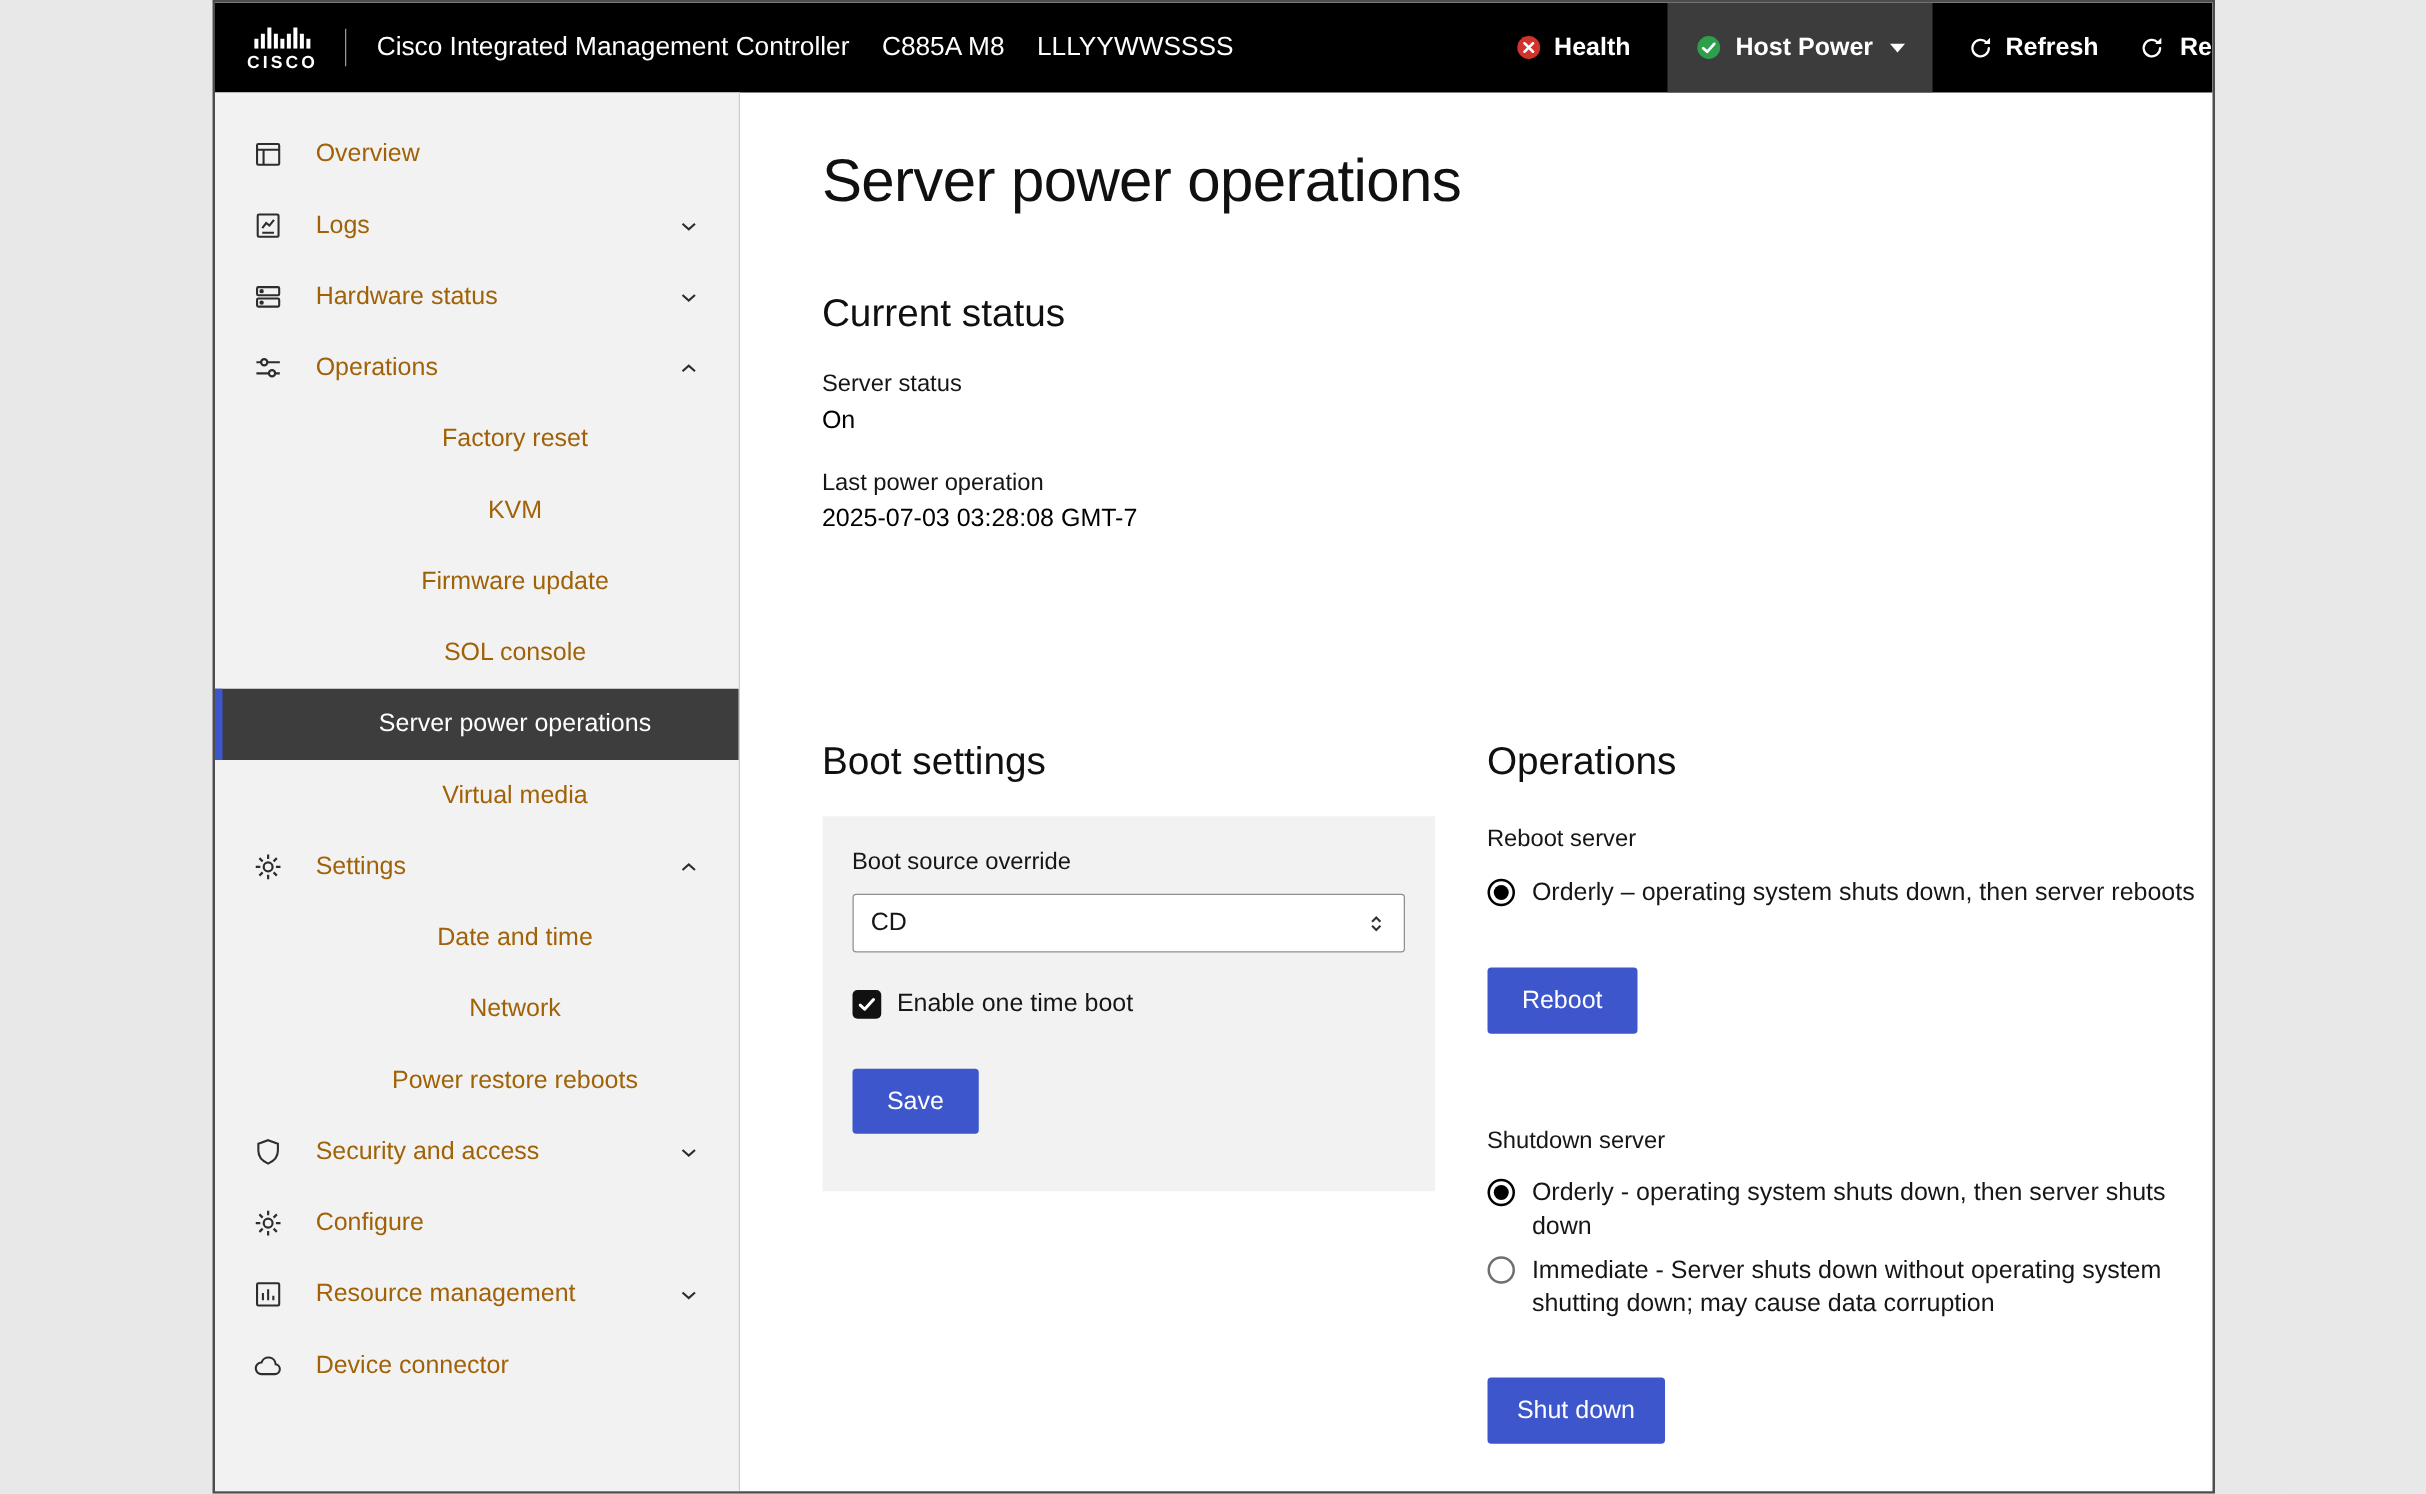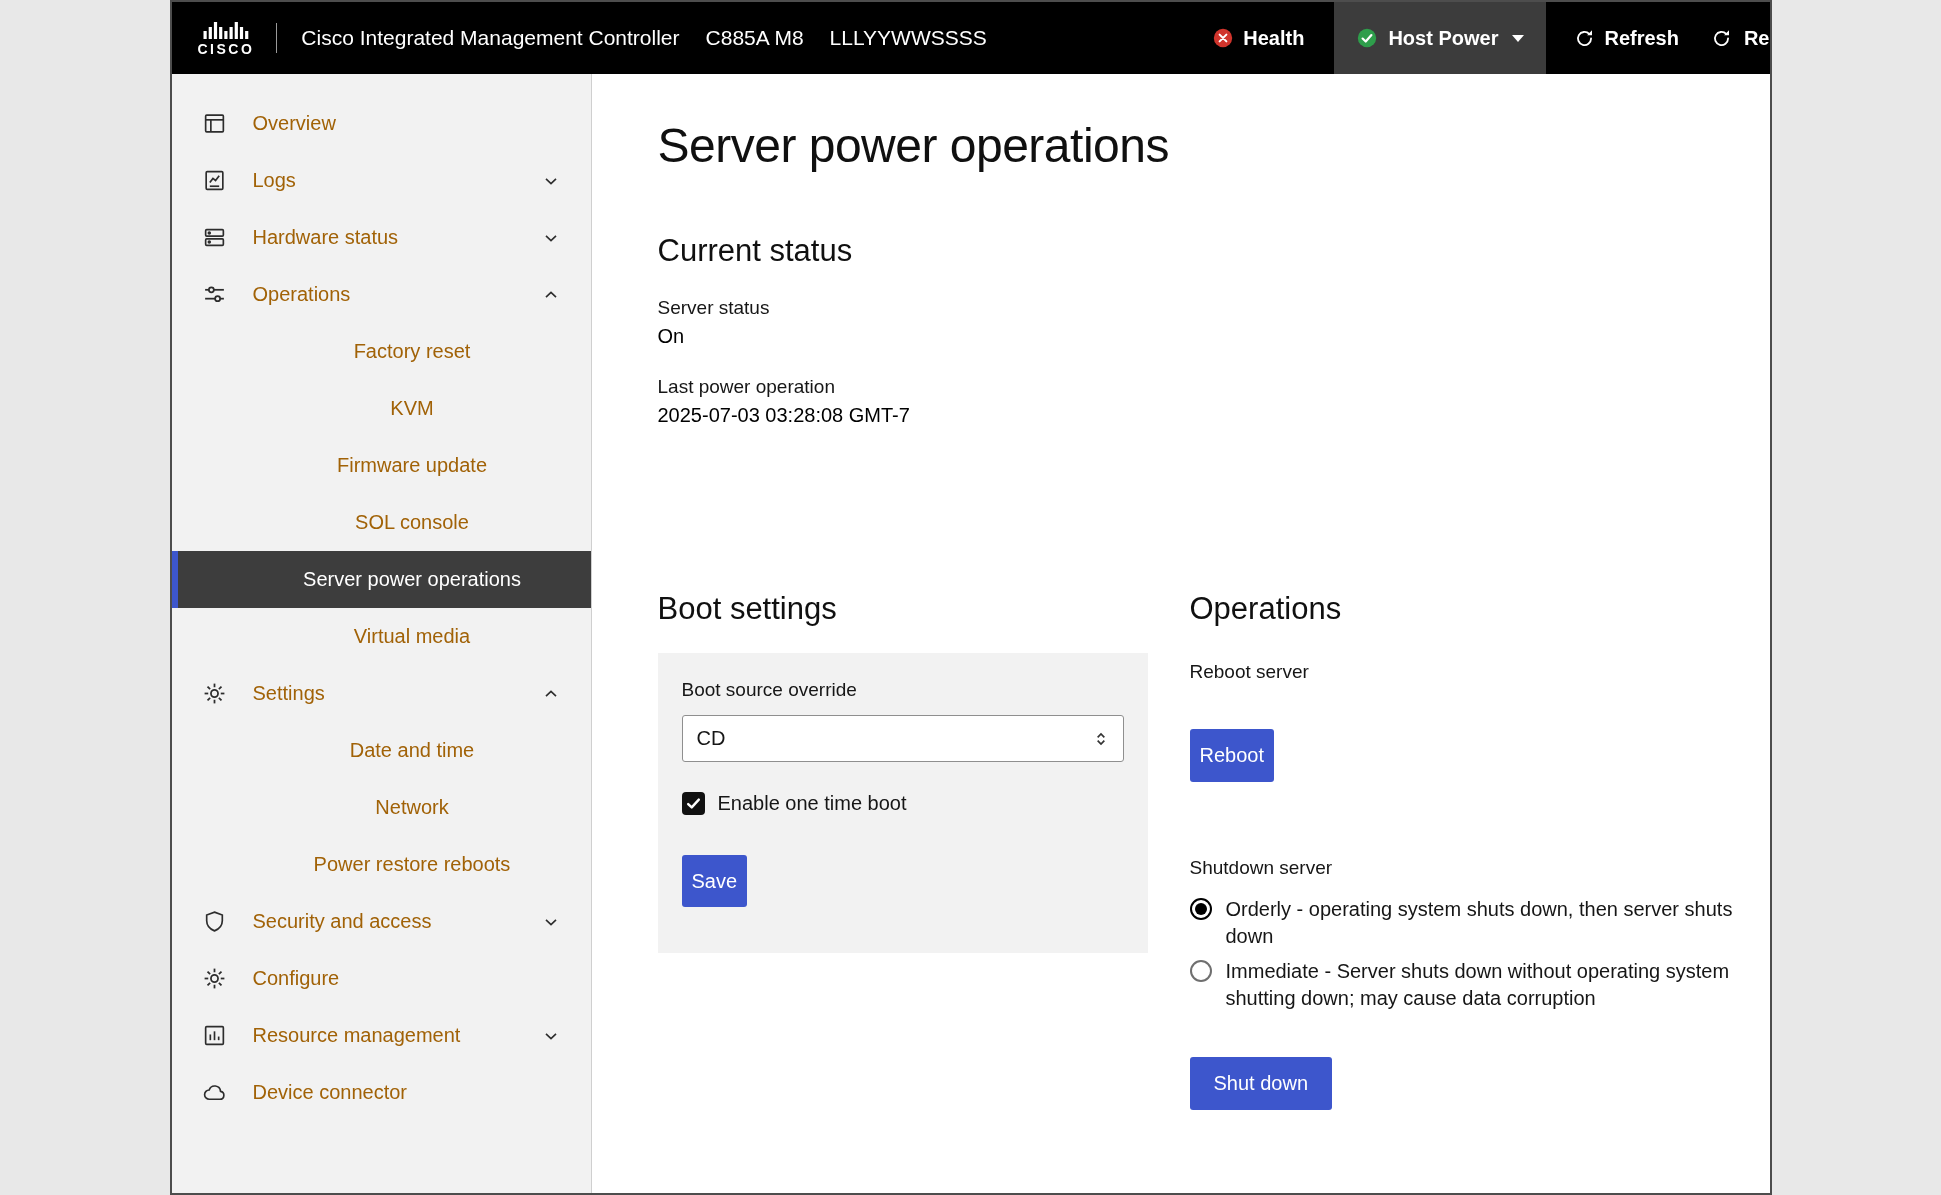--- a/index.html
+++ b/index.html
@@ -62,21 +62,21 @@
   .select { margin-top:14px; height:47px; background:#fff; border:1px solid #8f8f8f; border-radius:3px;
             padding:0 12px 0 14px; display:flex; align-items:center; justify-content:space-between;
             font-size:20px; cursor:pointer; }
   .select-caret svg { width:20px; height:20px; display:block; }
   .check-row { display:flex; align-items:center; gap:13px; margin-top:30px; font-size:20px; cursor:pointer; }
   .checkbox { width:23px; height:23px; border-radius:4px; background:#111; display:flex;
               align-items:center; justify-content:center; flex:none; }
   .checkbox svg { width:17px; height:17px; display:block; }
 
   .btn { border:none; background:#3d56cc; color:#fff; font-size:20px; border-radius:3px;
-         font-family:inherit; height:52px; padding:0 10px; cursor:pointer; }
+         font-family:inherit; height:52px; padding:0 28px; cursor:pointer; }
   .btn-save { margin-top:40px; }
   .btn-reboot { margin-top:46px; height:53px; }
   .btn-shutdown { margin-top:45px; height:53px; padding:0 24px; }
 
   .ops-label { margin-top:34px; }
   .ops-label-2 { margin-top:75px; }
   .radio-row { display:flex; align-items:flex-start; gap:14px; font-size:20px; line-height:1.35; }
   .rr-1 { margin-top:18px; }
   .rr-2 { margin-top:17px; }
   .rr-3 { margin-top:8px;justify-content:space-between; }
@@ -357,20 +357,24 @@
               <span>Enable one time boot</span>
             </label>
             <button class="btn btn-save">Save</button>
           </div>
         </section>
 
         <section class="col-ops">
           <h2 class="section-heading">Operations</h2>
 
           <div class="field-label ops-label">Reboot server</div>
+          <div class="radio-row rr-1">
+            <span class="radio checked"></span>
+            <span>Orderly – operating system shuts down, then server reboots</span>
+          </div>
           <div><button class="btn btn-reboot">Reboot</button></div>
 
           <div class="field-label ops-label-2">Shutdown server</div>
           <div class="radio-row rr-2">
             <span class="radio checked"></span>
             <span>Orderly - operating system shuts down, then server shuts down</span>
           </div>
           <div class="radio-row rr-3">
             <span class="radio"></span>
             <span>Immediate - Server shuts down without operating system shutting down; may cause data corruption</span>

